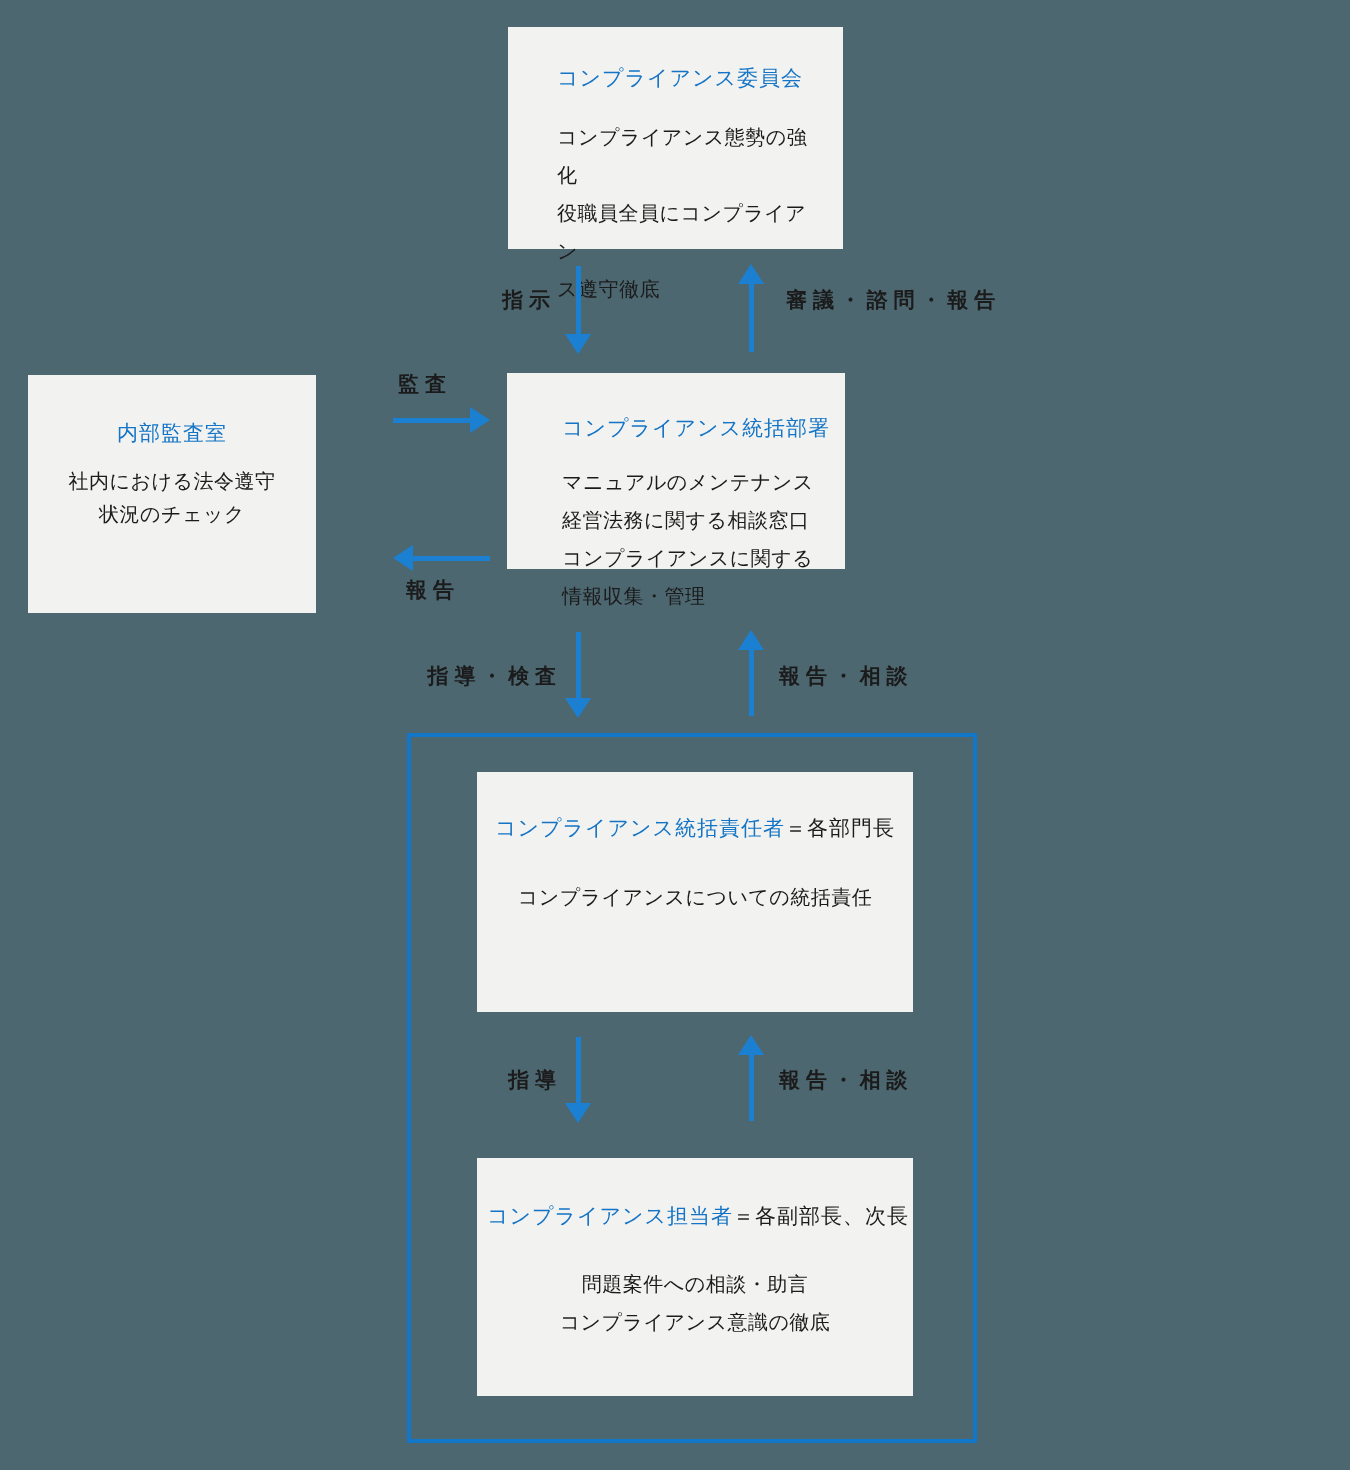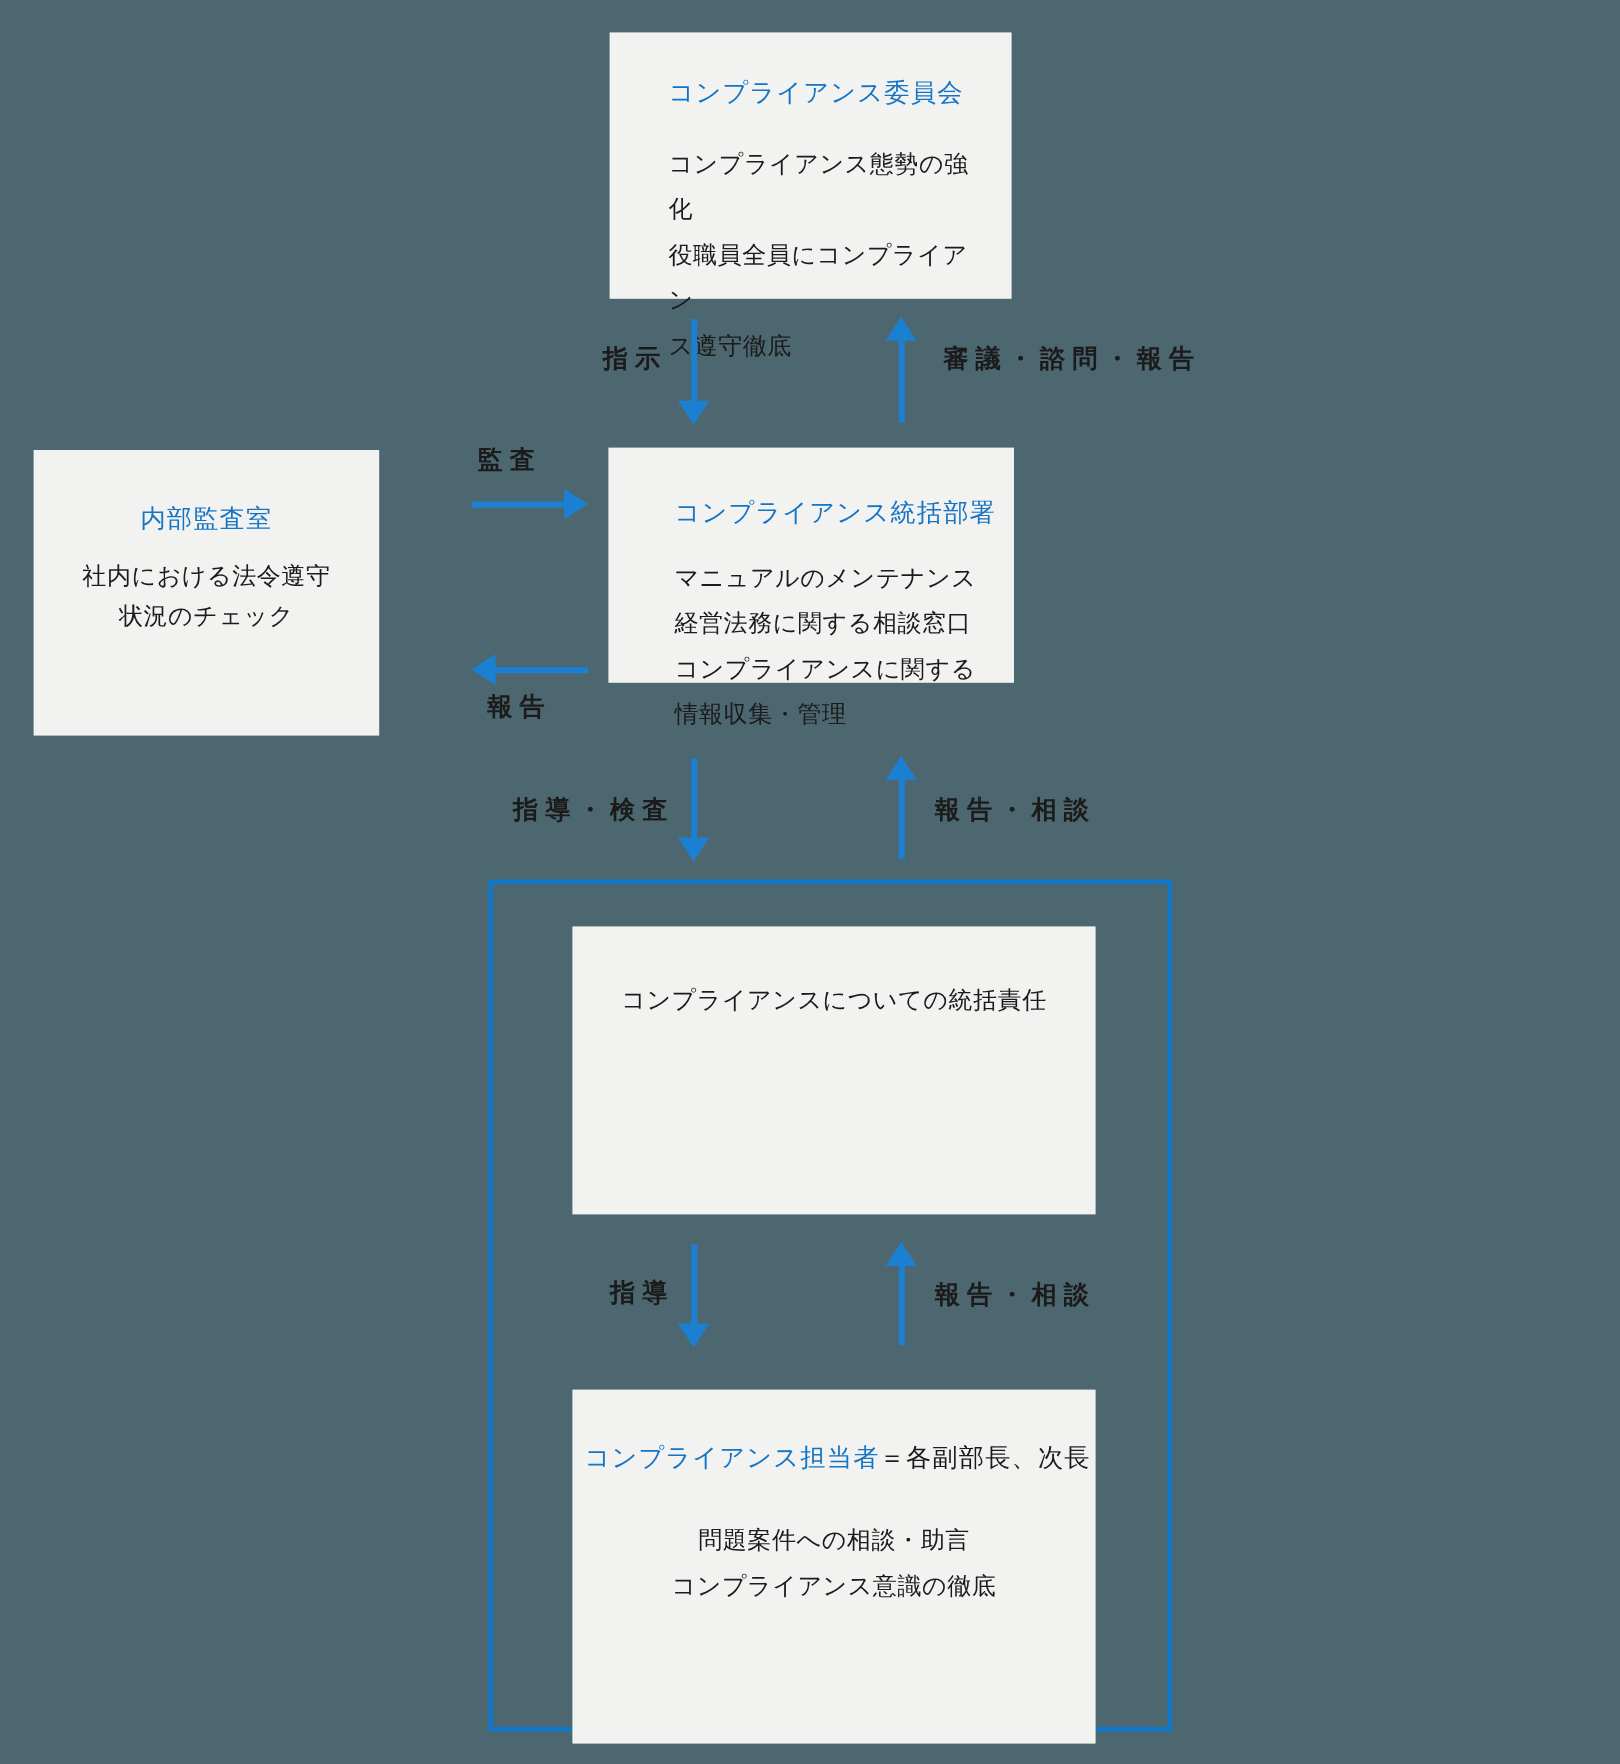--- a/index.html
+++ b/index.html
@@ -28,21 +28,21 @@
   
   .box-committee{left:508px;top:27px;width:335px;height:222px;padding:38px 24px 0 49px;}
   .box-committee .box-title{margin-bottom:27px;}
   .box-audit{left:28px;top:375px;width:288px;height:238px;padding:45px 20px 0 20px;}
   .box-audit .box-title{margin-bottom:19px;}
   .box-audit .box-body{line-height:33px;}
   .box-dept{left:507px;top:373px;width:338px;height:196px;padding:42px 30px 0 55px;}
   .box-dept .box-title{margin-bottom:22px;}
   .box-manager{left:477px;top:772px;width:436px;height:240px;padding:43px 10px 0 10px;}
   .box-manager .box-title{margin-bottom:37px;}
-  .box-staff{left:477px;top:1158px;width:436px;height:295px;padding:45px 10px 0 10px;}
+  .box-staff{left:477px;top:1158px;width:436px;height:238px;padding:45px 10px 0 10px;}
   .box-staff .box-title{margin-bottom:36px;}
   
   .container-frame{
     position:absolute;left:407px;top:733px;width:570px;height:710px;
     border:4px solid var(--border-blue);background:transparent;
   }
   
   .arr{position:absolute;}
   .arr.v{width:26px;}
   .arr.v::before{content:"";position:absolute;left:50%;margin-left:-2.5px;width:5px;background:var(--arrow-blue);}
@@ -121,27 +121,28 @@
   </section>
 
   <div class="arr v down" style="left:565px;top:632px;height:86px;"></div>
   <div class="arrow-label" style="right:788px;top:664px;">指導・検査</div>
   <div class="arr v up" style="left:738px;top:630px;height:86px;"></div>
   <div class="arrow-label" style="left:779px;top:664px;">報告・相談</div>
 
   <div class="container-frame"></div>
 
   <section class="box box-manager centered">
+    <h2 class="box-title"><span>コンプライアンス統括責任者</span><span class="t-black">＝各部門長</span></h2>
     <div class="box-body">
       <div>コンプライアンスについての統括責任</div>
     </div>
   </section>
 
   <div class="arr v down" style="left:565px;top:1037px;height:86px;"></div>
-  <div class="arrow-label" style="right:788px;top:1068px;font-family:Liberation Mono, monospace;">指導</div>
+  <div class="arrow-label" style="right:788px;top:1068px;">指導</div>
   <div class="arr v up" style="left:738px;top:1035px;height:86px;"></div>
   <div class="arrow-label" style="left:779px;top:1068px;">報告・相談</div>
 
   <section class="box box-staff centered">
     <h2 class="box-title"><span>コンプライアンス担当者</span><span class="t-black">＝各副部長、次長</span></h2>
     <div class="box-body">
       <div>問題案件への相談・助言</div>
       <div>コンプライアンス意識の徹底</div>
     </div>
   </section>

